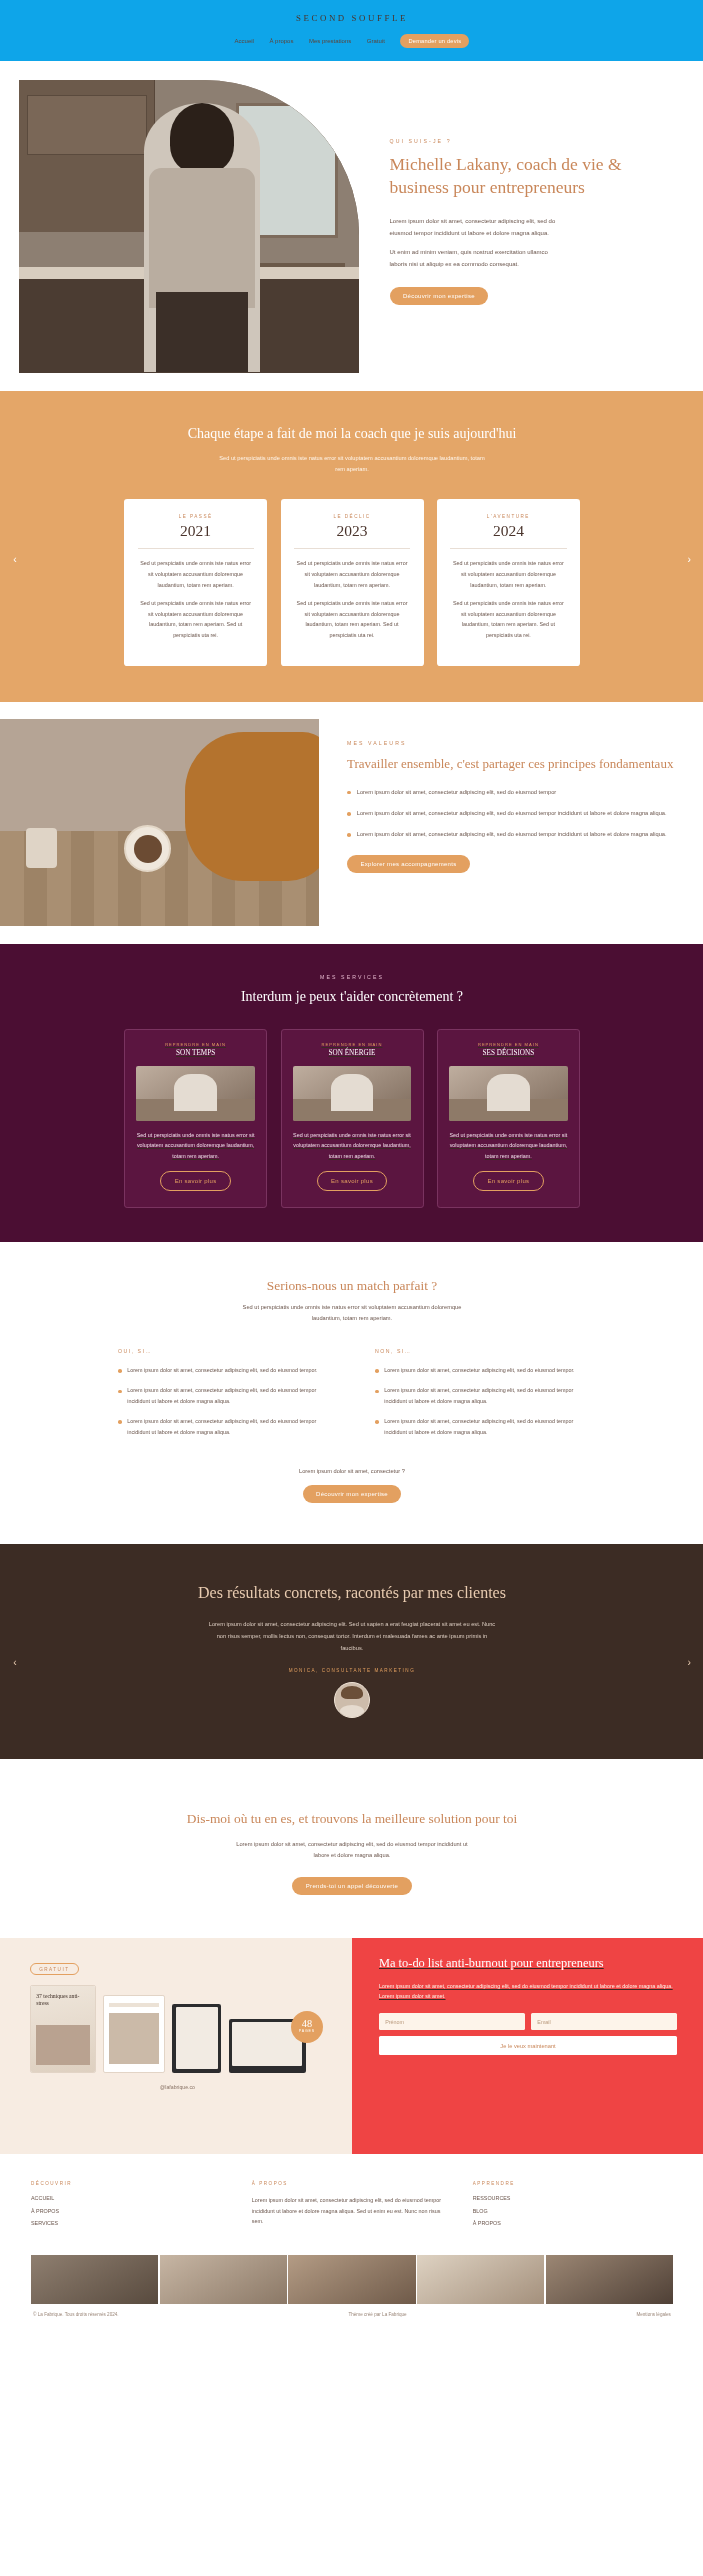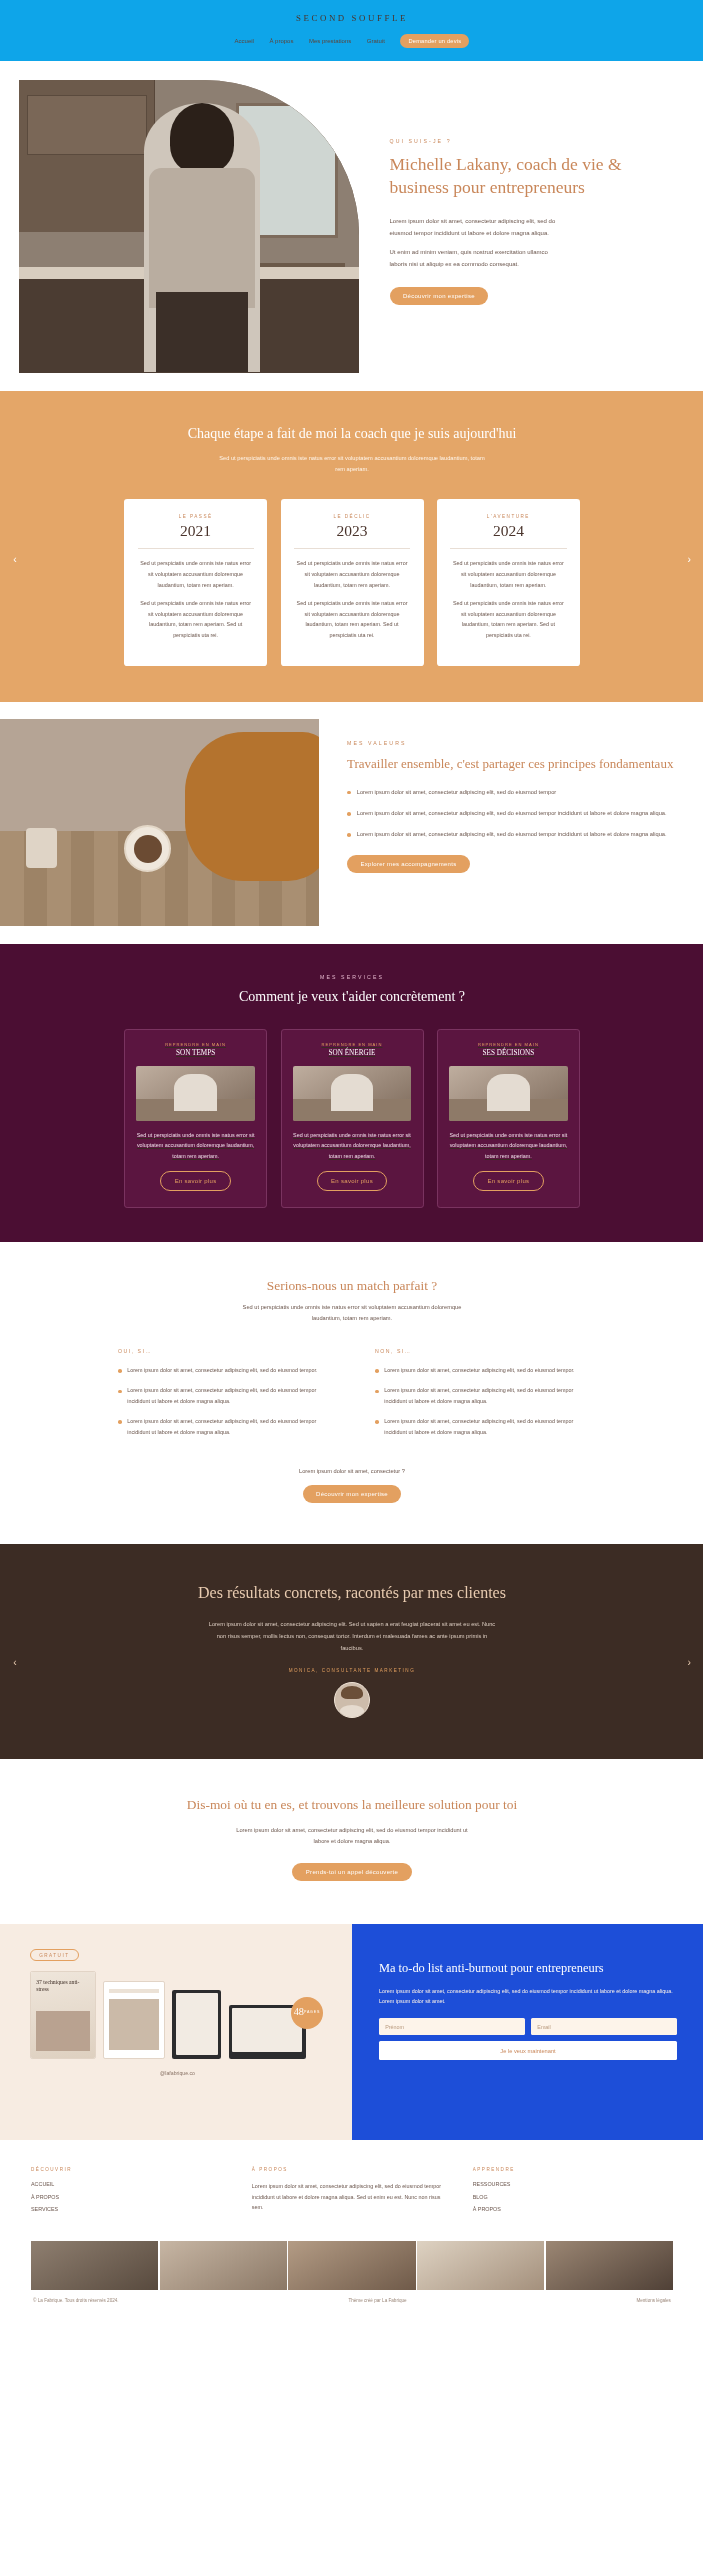--- a/index.html
+++ b/index.html
@@ -232,21 +232,21 @@
   .testi .who { font-size: 4.6px; letter-spacing: 1.5px; text-transform: uppercase; color: #e3a060; margin-bottom: 9.3px; }
   .avatar {
     width: 36px; height: 36px; border-radius: 50%; margin: 0 auto;
     background: #cdbcab; border: 1.5px solid #f0e4d6; position: relative; overflow: hidden;
   }
   .avatar .ah { position: absolute; left: 18%; top: 8%; width: 64%; height: 40%; background: #6b4f38; border-radius: 50% 50% 30% 30%; }
   .avatar .ab { position: absolute; left: 14%; bottom: 0; width: 72%; height: 36%; background: #e6dbcf; border-radius: 50% 50% 0 0; }
   .testi .arrow { color: #e8cbb0; }
 
   
-  .solution { background: #fff; padding: 37px 0 43px; text-align: center; }
+  .solution { background: #fff; padding: 51px 0 43px; text-align: center; }
   .solution h2 { color: #c9875a; font-size: 13.4px; line-height: 1.4; margin-bottom: 10.3px; }
   .solution p { font-size: 5.7px; line-height: 1.95; color: #6b564d; max-width: 242px; margin: 0 auto 15.5px; }
 
   
   .lead { display: flex; background: #f7ece2; min-height: 216px; }
   .lead-left { width: 352px; padding: 25px 27px 20.6px 30px; }
   .badge {
     display: inline-block; border: 0.5px solid #e3a060; color: #c9875a;
     border-radius: 8.2px; padding: 2.6px 8.2px; font-size: 4.6px; letter-spacing: 1.5px;
     text-transform: uppercase; margin-bottom: 9.3px;
@@ -265,28 +265,28 @@
   .mk2 { width: 62px; height: 78px; }
   .mk2 .p { position: absolute; left: 5.2px; right: 5.2px; top: 7.2px; height: 4.1px; background: #ece2d6; }
   .mk2 .pi { position: absolute; left: 5.2px; right: 5.2px; top: 17.5px; bottom: 7.2px; background: #cbbaa8; }
   .mk3 { width: 49px; height: 69px; background: #2c2c2e; border: none; }
   .mk3 .scr { position: absolute; inset: 3.6px; background: #f2ebe3; border-radius: 1px; }
   .mk4 { width: 77px; height: 54px; background: #2c2c2e; border: none; }
   .mk4 .scr { position: absolute; inset: 3.6px 3.6px 6.7px 3.6px; background: #f2ebe3; border-radius: 1px; }
   .pages-badge {
     position: absolute; right: 2.1px; bottom: 30px;
     width: 32px; height: 32px; border-radius: 50%;
-    background: #e3a060; color: #fff; display: flex; flex-direction: row;
+    background: #e3a060; color: #fff; display: flex; flex-direction: column;
     align-items: center; justify-content: center; line-height: 1.05;
   }
   .pages-badge b { font-family: "Liberation Serif", serif; font-size: 10.3px; font-weight: normal; }
   .pages-badge span { font-size: 3.6px; letter-spacing: 0.8px; text-transform: uppercase; }
   .handle { margin-top: 11.3px; font-size: 5.2px; color: #8a7467; text-align: center; }
 
-  .lead-right { flex: 1; background: #1d4ed8; padding: 36px 27px; }
+  .lead-right { flex: 1; background: #ef4444; padding: 17px 27px; text-decoration: underline; }
   .lead-right h2 { color: #fff; font-size: 12.4px; line-height: 1.35; margin-bottom: 9.3px; }
   .lead-right p { font-size: 5.4px; line-height: 1.9; color: #fff4e9; margin-bottom: 11.3px; }
   .form-row { display: flex; gap: 6.2px; margin-bottom: 6.2px; }
   .lead-right input {
     flex: 1; border: none; border-radius: 1.5px; padding: 5.7px 6.2px;
     font-size: 5.4px; color: #6b564d; background: #fdf4ea;
     font-family: "Liberation Sans", sans-serif;
   }
   .lead-right input::placeholder { color: #b99a7e; }
   .lead-right .submit {
@@ -405,21 +405,21 @@
           <span class="dot"></span>
           <p>Lorem ipsum dolor sit amet, consectetur adipiscing elit, sed do eiusmod tempor incididunt ut labore et dolore magna aliqua.</p>
         </li>
       </ul>
       <button class="btn">Explorer mes accompagnements</button>
     </div>
   </div>
 
   <div class="services">
     <div class="eyebrow">MES SERVICES</div>
-    <h2>Comment je veux t'aider concrètement ?</h2>
+    <h2>Interdum je peux t'aider concrètement ?</h2>
     <div class="scards">
       <div class="scard">
         <div class="stag">REPRENDRE EN MAIN</div>
         <div class="stitle">SON TEMPS</div>
         <div class="sthumb">
           <div class="sh-desk"></div>
           <div class="sh-fig"></div>
         </div>
         <p>Sed ut perspiciatis unde omnis iste natus error sit voluptatem accusantium doloremque laudantium, totam rem aperiam.</p>
         <button class="btn outline">En savoir plus</button>

